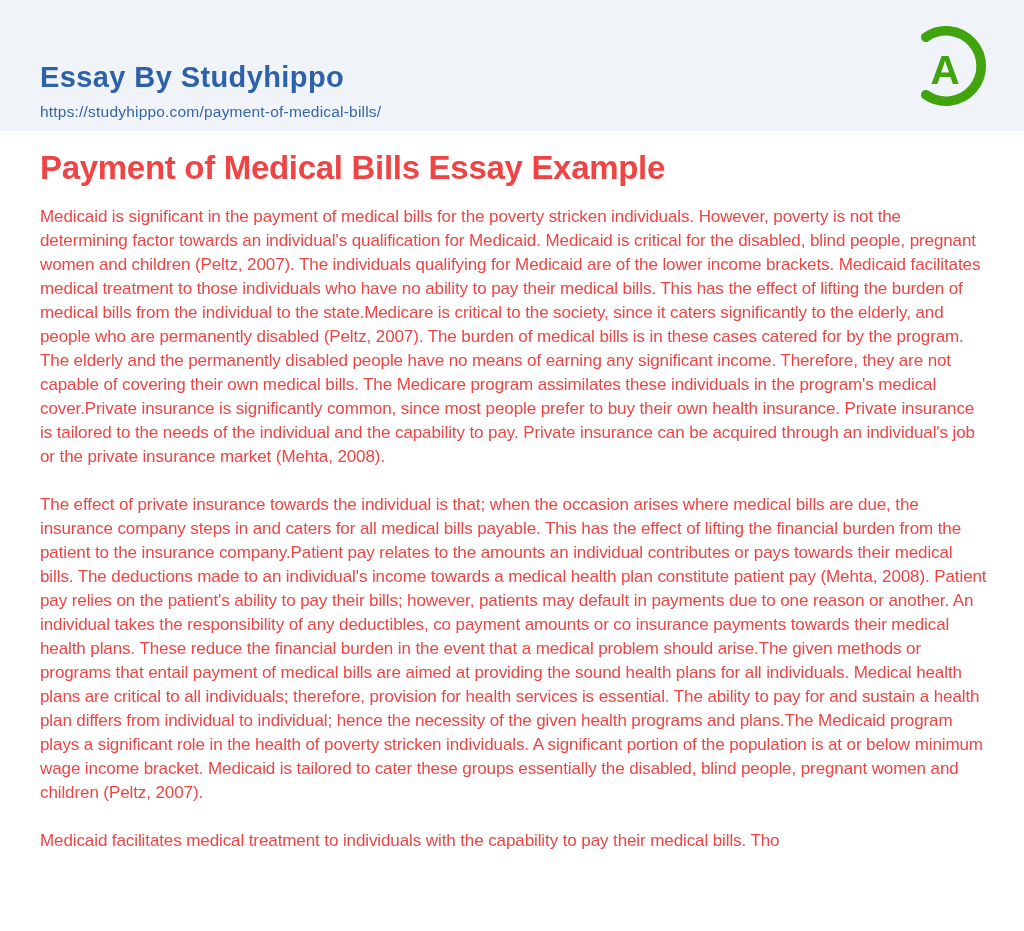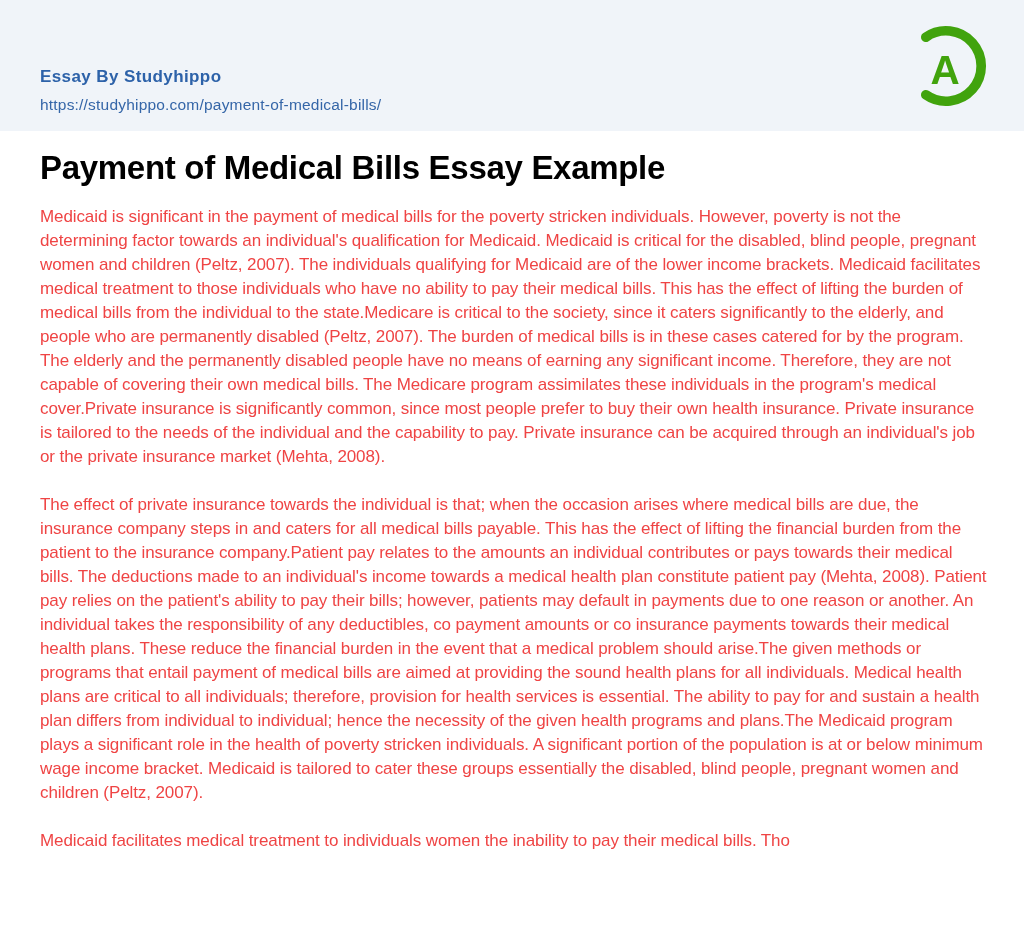--- a/index.html
+++ b/index.html
@@ -15,21 +15,21 @@
     height: 131px;
     background: #f0f4f9;
     display: flex;
     align-items: center;
     justify-content: space-between;
     padding: 0 34px 0 40px;
   }
   .header-text { padding-top: 6px; }
   .site-title {
     color: #2d62a9;
-    font-size: 17px;
+    font-size: 29px;
     font-weight: 700;
     letter-spacing: 0.4px;
     line-height: 1.2;
     margin-top: 44px;
   }
   .page-url {
     display: inline-block;
     margin-top: 9px;
     color: #3566a8;
     font-size: 15.5px;
@@ -41,21 +41,21 @@
   }
   .logo { width: 88px; height: 92px; flex: 0 0 auto; }
   .logo svg { display: block; width: 100%; height: 100%; }
   .article {
     padding: 17px 36px 0 40px;
   }
   .article-title {
     margin: 0 0 17px 0;
     font-size: 33px;
     font-weight: 800;
-    color: #000000;
+    color: #ef4444;
     letter-spacing: -0.3px;
     line-height: 40px;
   }
   .article-paragraph {
     margin: 0 0 24px 0;
     font-size: 17px;
     line-height: 24px;
     color: #ef4444;
     letter-spacing: -0.1px;
   }
@@ -73,14 +73,14 @@
       <path d="M 27.06 17.23 A 40 40 0 1 1 27.06 82.77" fill="none" stroke="#41a30d" stroke-width="11" stroke-linecap="round"></path>
       <text x="49" y="54" text-anchor="middle" dominant-baseline="central" font-family="Liberation Sans, sans-serif" font-size="46" font-weight="bold" fill="#41a30d">A</text>
     </svg>
   </div>
 </header>
 
 <main class="article">
   <h1 class="article-title">Payment of Medical Bills Essay Example</h1>
   <p class="article-paragraph">Medicaid is significant in the payment of medical bills for the poverty stricken individuals. However, poverty is not the determining factor towards an individual's qualification for Medicaid. Medicaid is critical for the disabled, blind people, pregnant women and children (Peltz, 2007). The individuals qualifying for Medicaid are of the lower income brackets. Medicaid facilitates medical treatment to those individuals who have no ability to pay their medical bills. This has the effect of lifting the burden of medical bills from the individual to the state.Medicare is critical to the society, since it caters significantly to the elderly, and people who are permanently disabled (Peltz, 2007). The burden of medical bills is in these cases catered for by the program. The elderly and the permanently disabled people have no means of earning any significant income. Therefore, they are not capable of covering their own medical bills. The Medicare program assimilates these individuals in the program's medical cover.Private insurance is significantly common, since most people prefer to buy their own health insurance. Private insurance is tailored to the needs of the individual and the capability to pay. Private insurance can be acquired through an individual's job or the private insurance market (Mehta, 2008).</p>
   <p class="article-paragraph">The effect of private insurance towards the individual is that; when the occasion arises where medical bills are due, the insurance company steps in and caters for all medical bills payable. This has the effect of lifting the financial burden from the patient to the insurance company.Patient pay relates to the amounts an individual contributes or pays towards their medical bills. The deductions made to an individual's income towards a medical health plan constitute patient pay (Mehta, 2008). Patient pay relies on the patient's ability to pay their bills; however, patients may default in payments due to one reason or another. An individual takes the responsibility of any deductibles, co payment amounts or co insurance payments towards their medical health plans. These reduce the financial burden in the event that a medical problem should arise.The given methods or programs that entail payment of medical bills are aimed at providing the sound health plans for all individuals. Medical health plans are critical to all individuals; therefore, provision for health services is essential. The ability to pay for and sustain a health plan differs from individual to individual; hence the necessity of the given health programs and plans.The Medicaid program plays a significant role in the health of poverty stricken individuals. A significant portion of the population is at or below minimum wage income bracket. Medicaid is tailored to cater these groups essentially the disabled, blind people, pregnant women and children (Peltz, 2007).</p>
-  <p class="article-paragraph">Medicaid facilitates medical treatment to individuals women the inability to pay their medical bills. Tho</p>
+  <p class="article-paragraph">Medicaid facilitates medical treatment to individuals with the capability to pay their medical bills. Tho</p>
 </main>
 
 </body></html>

